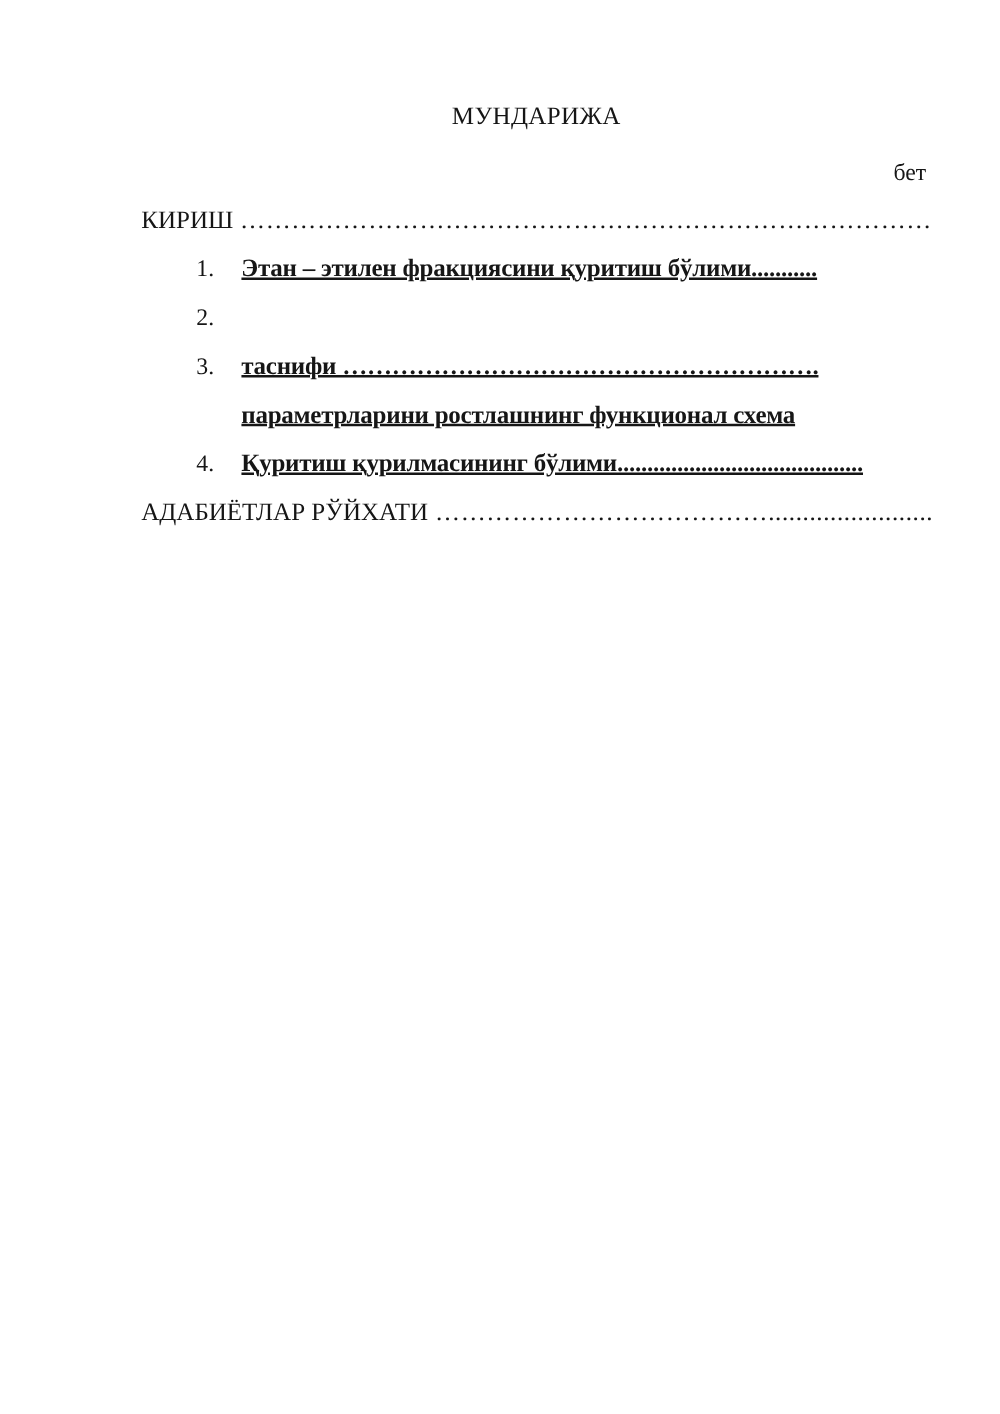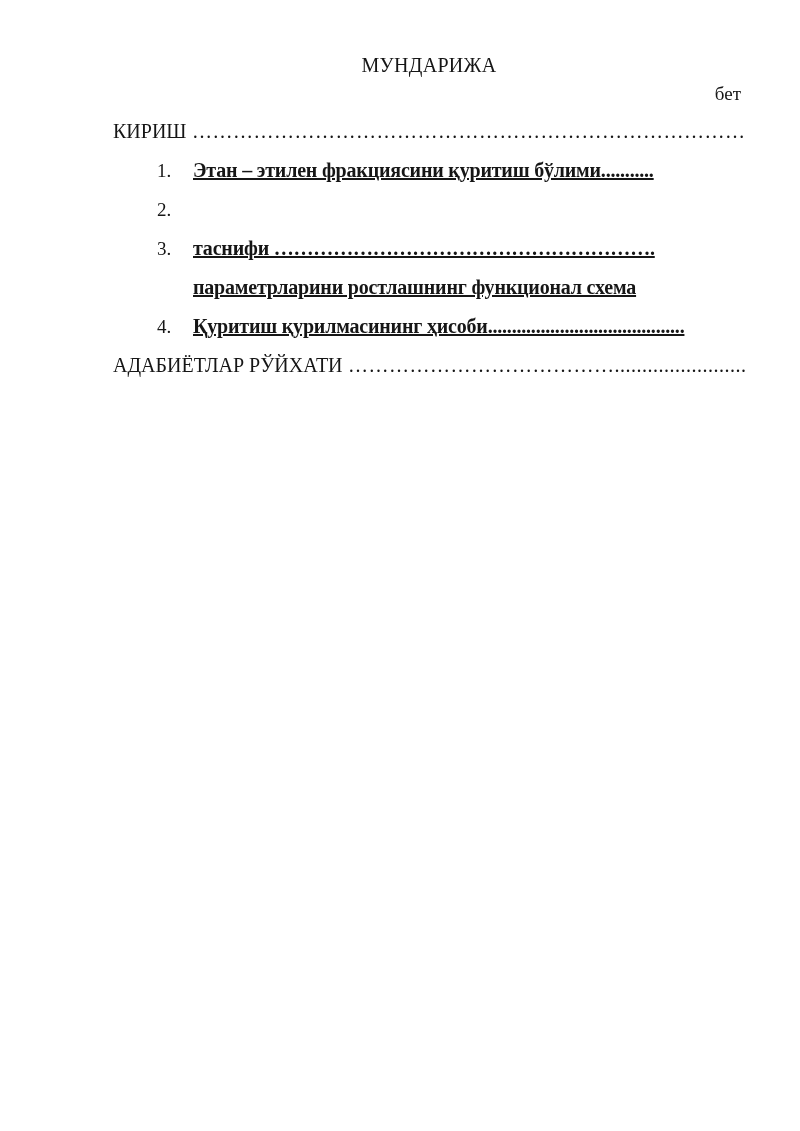--- a/index.html
+++ b/index.html
@@ -13,29 +13,29 @@
     height: 1131px;
     background: #ffffff;
     font-family: "Liberation Serif", "DejaVu Serif", serif;
     color: #161616;
     overflow: hidden;
   }
   .content {
     padding: 0 55px 0 113px; 
   }
   .doc-title {
-    padding-top: 52px;
+    padding-top: 80px;
     text-align: center;
     font-size: 20px;
     line-height: 26px;
     font-weight: 400;
     letter-spacing: 0.3px;
   }
   .page-col-label {
-    margin-top: 5px;
+    margin-top: 22px;
     padding-right: 4px;
     text-align: right;
     font-size: 19px;
     line-height: 22px;
   }
   .toc {
     margin-top: 7px;
     font-size: 20px;
     line-height: 39px;
   }
@@ -97,21 +97,21 @@
         <span class="num">3.</span>
         <div class="itext">
           <div class="line">таснифи ………………………………………………….</div>
           <div class="line">параметрларини ростлашнинг функционал схема</div>
         </div>
       </div>
 
       <div class="toc-item">
         <span class="num">4.</span>
         <div class="itext">
-          <div class="line">Қуритиш қурилмасининг ҳисоби.........................................</div>
+          <div class="line">Қуритиш қурилмасининг бўлими.........................................</div>
         </div>
       </div>
 
 
       <div class="line">
         <span>АДАБИЁТЛАР РЎЙХАТИ</span><span class="leader"> …………………………………...........................</span>
       </div>
 
     </div>
   </div>

